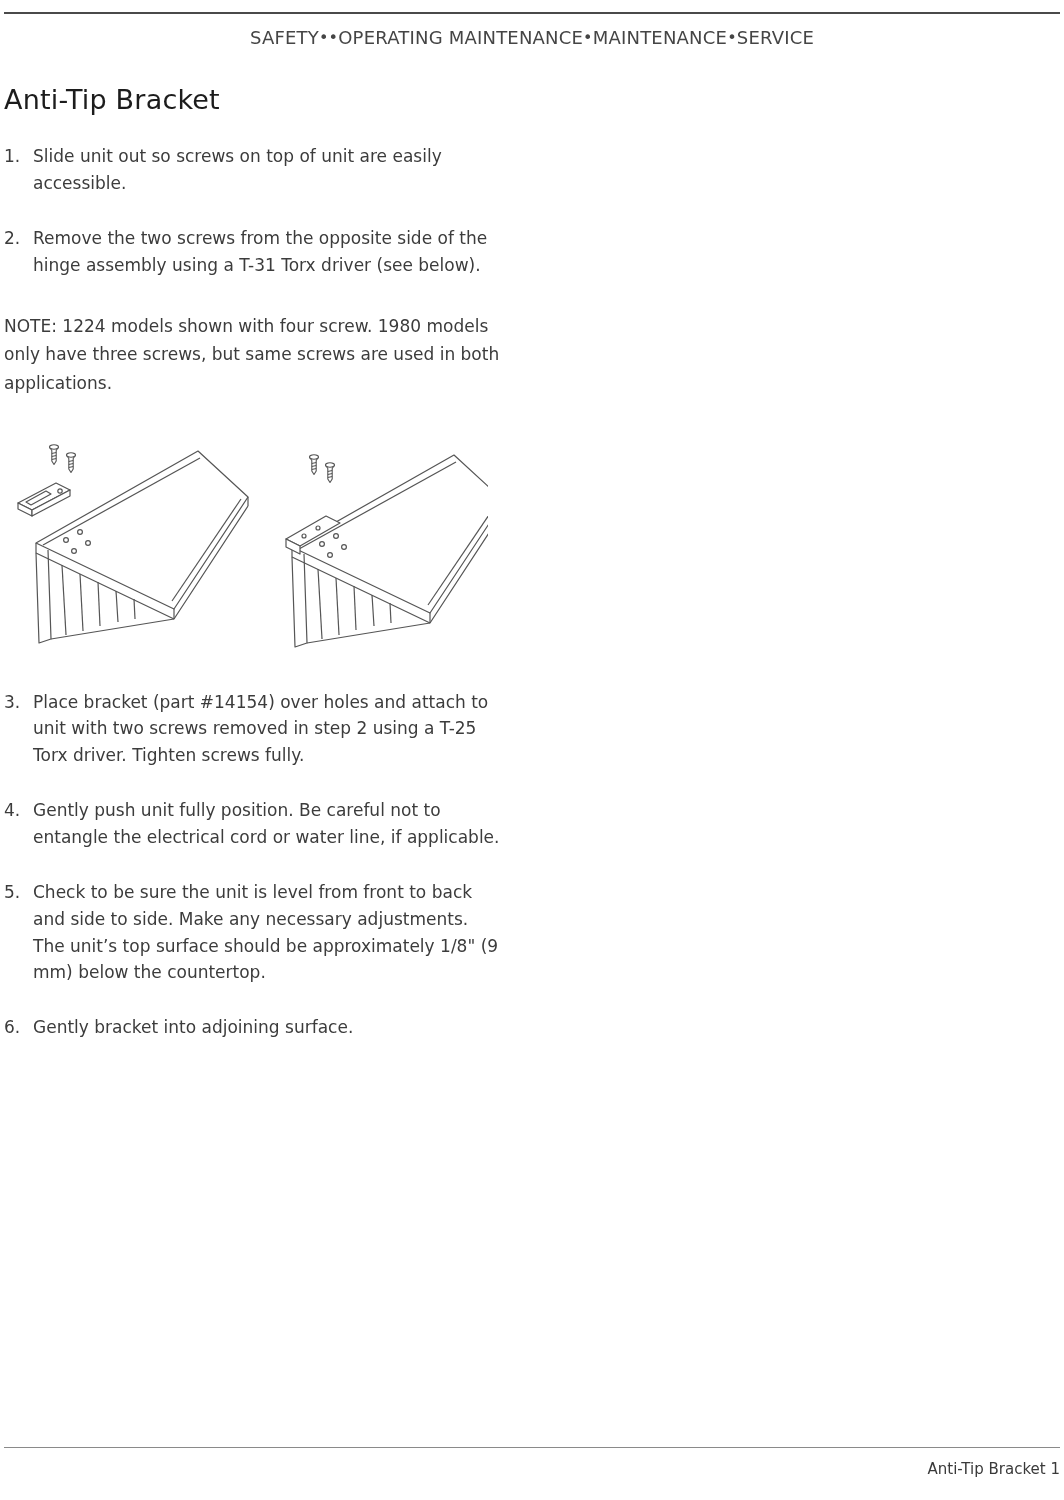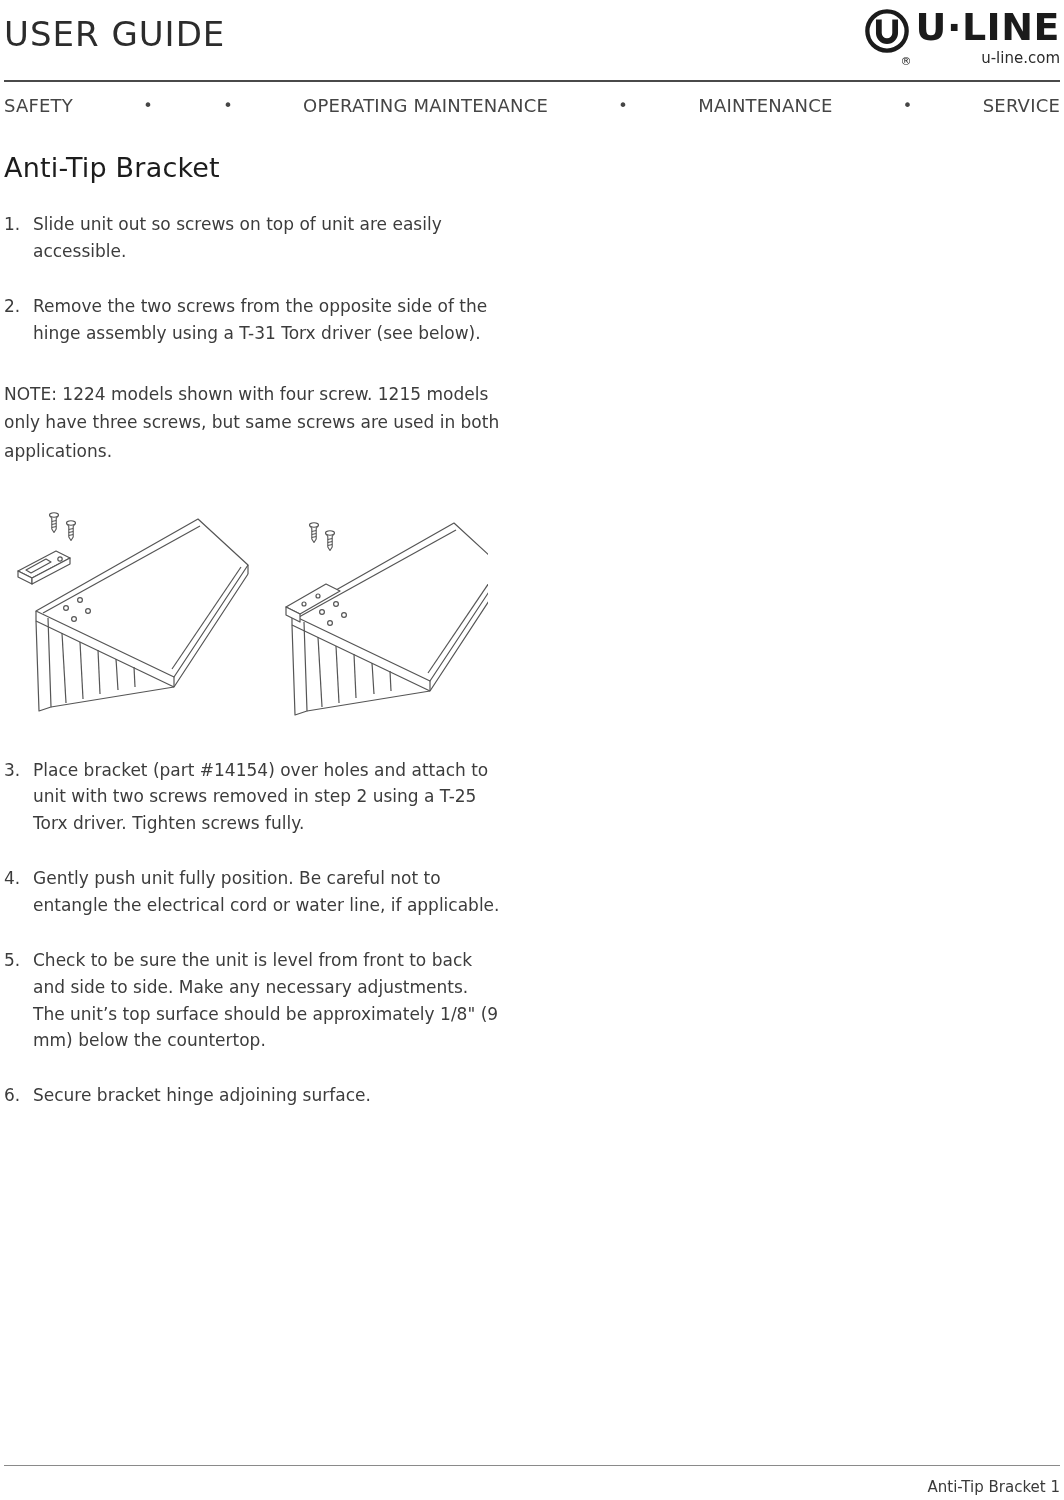--- a/index.html
+++ b/index.html
@@ -42,21 +42,21 @@
   .header-rule {
     border: none;
     border-top: 2px solid #4a4a4a;
     margin-top: 12px;
   }
 
   
   .breadcrumb {
     margin-top: 13px;
     display: flex;
-    justify-content: space-between;
+    justify-content: center;
     align-items: center;
     font-size: 18px;
     letter-spacing: 0.2px;
     color: #454545;
     white-space: nowrap;
   }
   .breadcrumb .bold { font-weight: 700; color: #161616; }
   .breadcrumb .sep { font-size: 16px; color: #454545; }
 
   
@@ -84,51 +84,35 @@
     line-height: 1.65;
     color: #3c3c3c;
   }
   .figure { margin-top: 22px; margin-left: 4px; }
 
   
   .footer {
     position: absolute;
     left: 4px;
     right: 4px;
-    bottom: 4px;
+    bottom: 22px;
   }
   .footer-rule { border: none; border-top: 1.5px solid #8a8a8a; }
   .footer-label {
     text-align: right;
     font-size: 15px;
     color: #3a3a3a;
     padding-top: 12px;
   }
 </style>
 </head>
 <body>
 
 <div class="page">
 
-  <div class="header">
-    <div class="doc-title">USER GUIDE</div>
-    <div class="logo-block">
-      <div class="logo-circle-wrap">
-        <svg width="46" height="46" viewBox="0 0 48 48">
-          <circle cx="24" cy="24" r="20.5" fill="none" stroke="#1b1b1b" stroke-width="4.5"></circle>
-          <path d="M15.5,12 L15.5,26 a8.5,8.5 0 0 0 17,0 L32.5,12" fill="none" stroke="#1b1b1b" stroke-width="6"></path>
-        </svg>
-        <span class="registered">®</span>
-      </div>
-      <div class="wordmark-col">
-        <span class="wordmark">U·LINE</span>
-        <span class="website">u-line.com</span>
-      </div>
-    </div>
-  </div>
   <hr class="header-rule">
 
   <div class="breadcrumb">
     <span>SAFETY</span>
     <span class="sep">•</span>
     <span class="sep">•</span>
     <span>OPERATING MAINTENANCE</span>
     <span class="sep">•</span>
     <span>MAINTENANCE</span>
     <span class="sep">•</span>
@@ -139,21 +123,21 @@
 
   <div class="step">
     <span class="num">1.</span>
     <span class="txt">Slide unit out so screws on top of unit are easily accessible.</span>
   </div>
   <div class="step">
     <span class="num">2.</span>
     <span class="txt">Remove the two screws from the opposite side of the hinge assembly using a T-31 Torx driver (see below).</span>
   </div>
 
-  <p class="note">NOTE: 1224 models shown with four screw. 1215 models only have three screws, but same screws are used in both applications.</p>
+  <p class="note">NOTE: 1224 models shown with four screw. 1980 models only have three screws, but same screws are used in both applications.</p>
 
   <div class="figure">
     <svg width="480" height="238" viewBox="0 0 480 238">
       <defs>
         <g id="screw" stroke="#555" stroke-width="1.1" fill="#fff" stroke-linejoin="round">
           <path d="M-4.5,0 L-2.2,3.5 L-2.2,14 L0,17.5 L2.2,14 L2.2,3.5 L4.5,0"></path>
           <ellipse cx="0" cy="0" rx="4.5" ry="2.2"></ellipse>
           <line x1="-2.2" y1="6.5" x2="2.2" y2="5.5"></line>
           <line x1="-2.2" y1="9.5" x2="2.2" y2="8.5"></line>
           <line x1="-2.2" y1="12.5" x2="2.2" y2="11.5"></line>
@@ -214,21 +198,21 @@
   <div class="step">
     <span class="num">4.</span>
     <span class="txt">Gently push unit fully position. Be careful not to entangle the electrical cord or water line, if applicable.</span>
   </div>
   <div class="step">
     <span class="num">5.</span>
     <span class="txt">Check to be sure the unit is level from front to back and side to side. Make any necessary adjustments. The unit’s top surface should be approximately 1/8" (9 mm) below the countertop.</span>
   </div>
   <div class="step">
     <span class="num">6.</span>
-    <span class="txt">Secure bracket hinge adjoining surface.</span>
+    <span class="txt">Gently bracket into adjoining surface.</span>
   </div>
 
   <div class="footer">
     <hr class="footer-rule">
     <div class="footer-label">Anti-Tip Bracket 1</div>
   </div>
 
 </div>
 
 </body></html>

